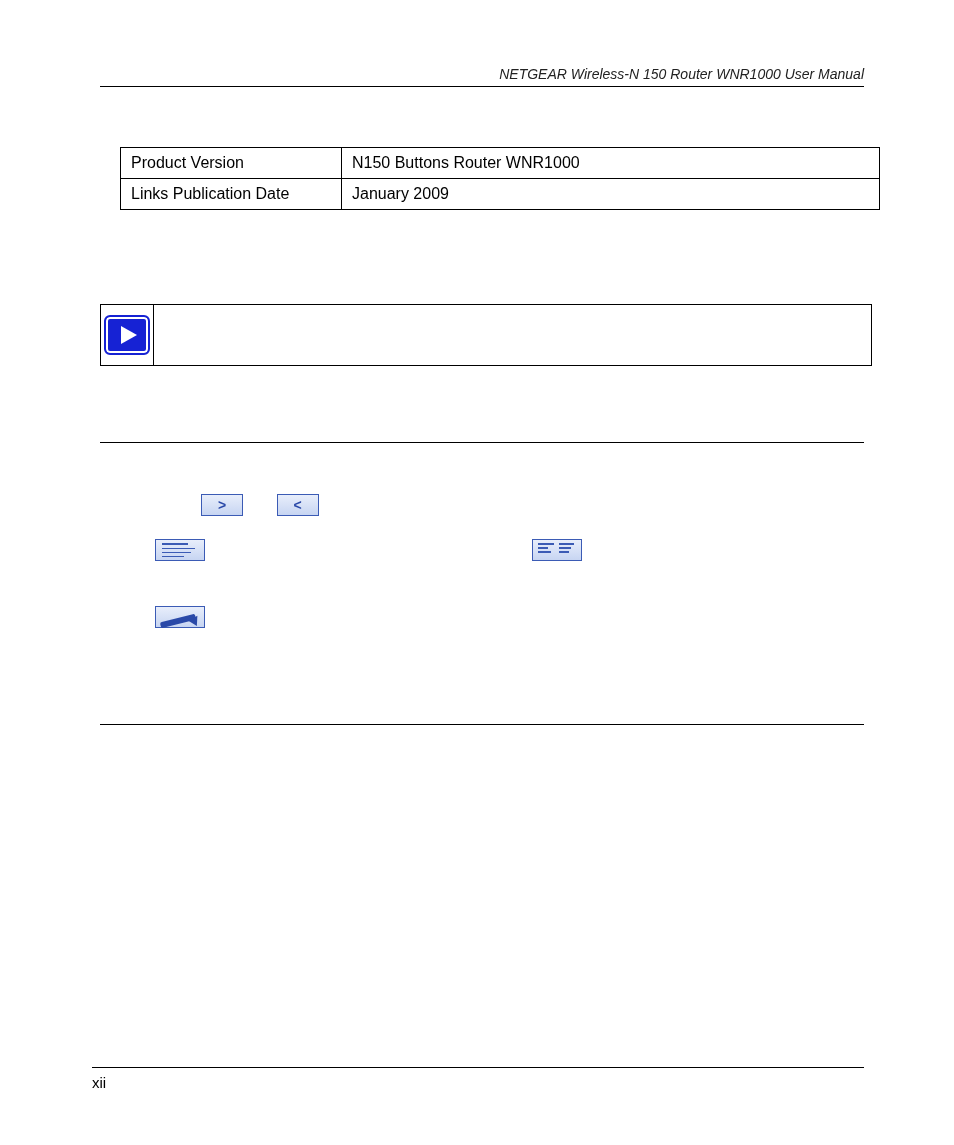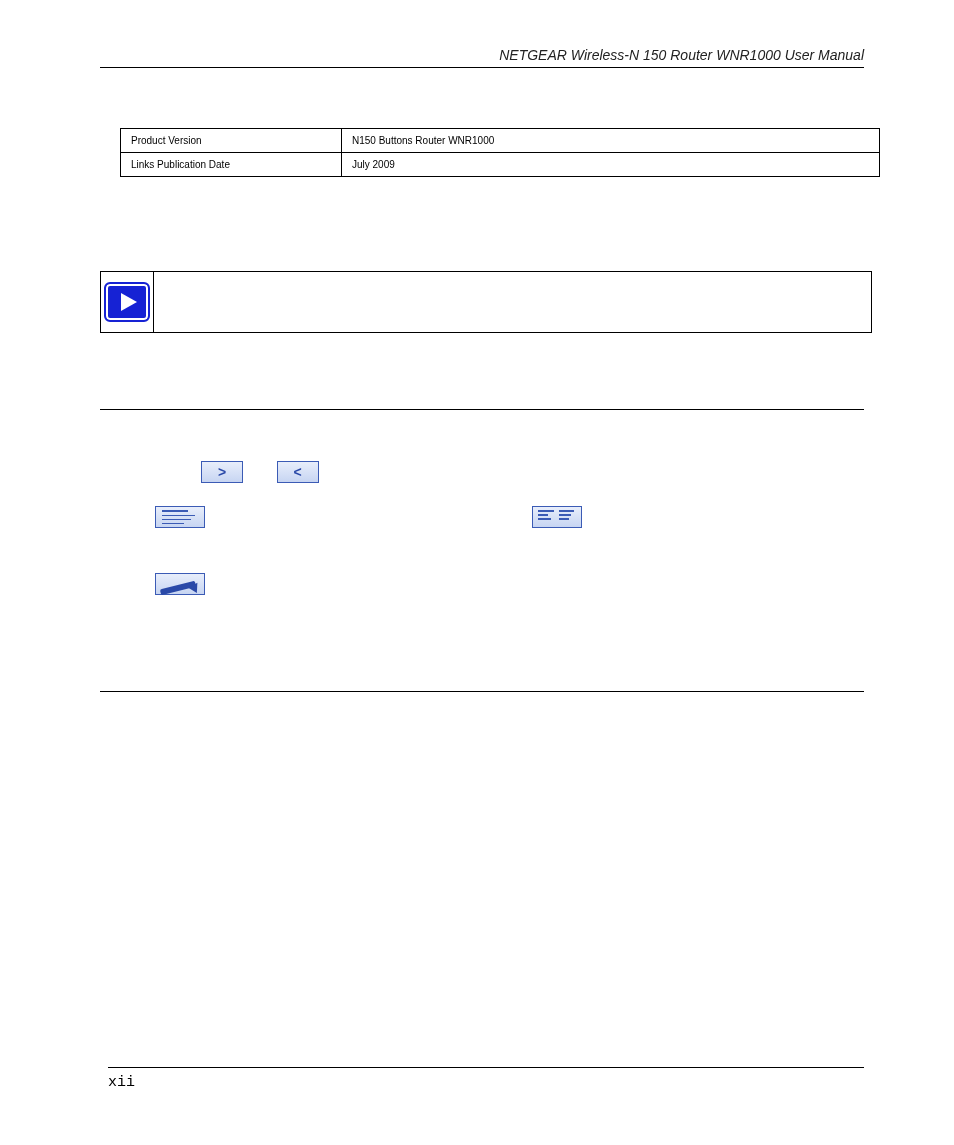--- a/index.html
+++ b/index.html
@@ -1,21 +1,21 @@
 <!DOCTYPE html>
 <html><head>
 <meta charset="utf-8">
 <style>
 body { margin:0; padding:0; background:#fff; font-family:Arial,Helvetica,sans-serif; color:#000; }
-.page { width:954px; height:1145px; margin:0 auto; position:relative; box-sizing:border-box; padding:49px 90px 40px 100px; }
+.page { width:954px; height:1145px; margin:0 auto; position:relative; box-sizing:border-box; padding:68px 90px 40px 100px; }
 .hr { border:0; border-top:1.5px solid #000; margin:0; }
 .thin-hr { border:0; border-top:1px solid #000; margin:0; }
 .head-title { text-align:right; font-style:italic; font-size:14px; color:#222; margin-top:-2px; margin-bottom:4px; }
 .info-table { width:760px; border-collapse:collapse; margin:60px 0 0 20px; }
-.info-table td { border:1.5px solid #000; padding:6px 10px; font-size:10px; }
+.info-table td { border:1.5px solid #000; padding:6px 10px; font-size:16px; }
 .info-table td.label { width:200px; }
 .note-box { display:flex; border:1.5px solid #000; margin:94px 0 0 0; width:770px; }
 .note-icon-cell { width:52px; border-right:1.5px solid #000; display:flex; align-items:center; justify-content:center; padding:10px 0; }
 .note-text-cell { flex:1; padding:10px 14px; font-size:15px; line-height:1.35; color:#fff; }
 .note-icon { width:42px; height:36px; background:#1622d4; border:2px solid #1622d4; border-radius:6px; display:flex; align-items:center; justify-content:center; box-shadow:inset 0 0 0 2px #fff; }
 .note-arrow { width:0; height:0; border-top:9px solid transparent; border-bottom:9px solid transparent; border-left:16px solid #fff; margin-left:4px; }
 .section-h { font-size:22px; color:#fff; margin:44px 0 6px 0; font-weight:normal; font-style:italic; }
 .body-p { font-size:15px; color:#fff; line-height:1.35; margin:14px 0; }
 .bullets { list-style:none; padding:0; margin:16px 0 0 24px; }
 .bullets li { position:relative; padding-left:18px; font-size:15px; color:#fff; line-height:1.45; margin-bottom:22px; }
@@ -28,42 +28,42 @@
 .toc-lines { display:flex; flex-direction:column; gap:3px; padding:3px 6px; width:100%; height:100%; box-sizing:border-box; justify-content:center; }
 .toc-lines span { height:2px; background:#3b5bb5; display:block; }
 .toc-lines span:nth-child(1){width:70%}.toc-lines span:nth-child(2){width:90%}.toc-lines span:nth-child(3){width:80%}.toc-lines span:nth-child(4){width:60%}
 .idx-cols { display:flex; gap:4px; padding:3px 5px; width:100%; height:100%; box-sizing:border-box; }
 .idx-col { flex:1; display:flex; flex-direction:column; gap:2px; }
 .idx-col span { height:2px; background:#3b5bb5; display:block; }
 .kb-icon { position:relative; }
 .kb-swoosh { position:absolute; left:4px; top:11px; width:36px; height:6px; background:#2a49a8; transform:rotate(-14deg); border-radius:2px; }
 .kb-tip   { position:absolute; right:4px; bottom:3px; width:0; height:0; border-left:5px solid transparent; border-right:5px solid transparent; border-bottom:9px solid #2a49a8; transform:rotate(32deg); }
 .subsection-h { font-size:19px; color:#fff; margin:14px 0 8px 0; font-weight:normal; font-style:italic; }
-.footer { position:absolute; left:108px; right:90px; bottom:40px;font-family:Liberation Mono, monospace; }
+.footer { position:absolute; left:92px; right:90px; bottom:40px; }
 .footer-line { display:flex; justify-content:space-between; align-items:flex-end; font-size:15px; margin-top:6px; }
 .footer-right { font-style:italic; font-size:13px; color:#fff; }
 .foot-sub { text-align:center; font-size:11px; font-style:italic; color:#fff; margin-top:2px; }
 </style>
 </head>
 <body>
 
 <div class="page">
 
   <div class="head-title">NETGEAR Wireless-N 150 Router WNR1000 User Manual</div>
   <hr class="hr">
 
   <table class="info-table">
     <tbody>
         <tr>
       <td class="label">Product Version</td>
       <td>N150 Buttons Router WNR1000</td>
     </tr>
     <tr>
       <td class="label">Links Publication Date</td>
-      <td>July 2009</td>
+      <td>January 2009</td>
     </tr>
   </tbody>
     </table>
 
   <div class="note-box">
     <div class="note-icon-cell">
       <div class="note-icon">
         <div class="note-arrow"></div>
       </div>
     </div>

